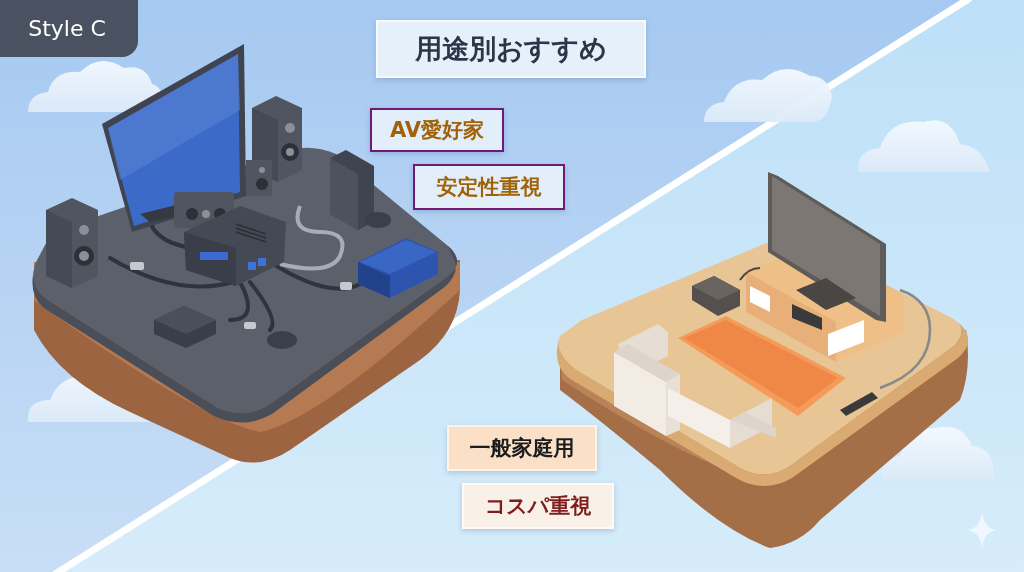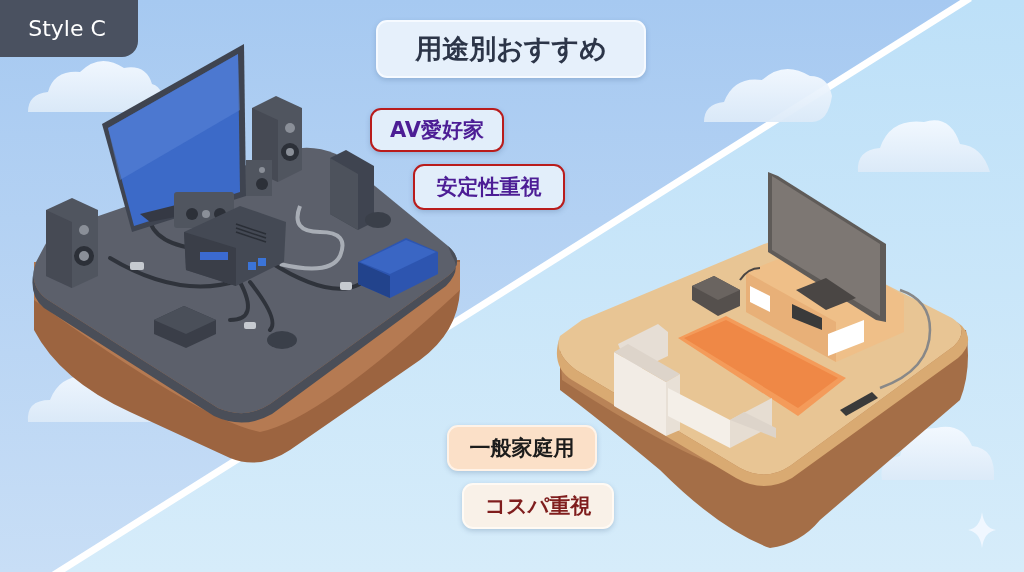--- a/index.html
+++ b/index.html
@@ -9,24 +9,24 @@
     .scene { position: absolute; inset: 0; }
     .style-badge {
       position: absolute; left: 0; top: 0; width: 138px; height: 57px;
       background: #4a5160; border-bottom-right-radius: 16px;
       color: #ffffff; font-weight: normal; font-size: 22px;
       display: flex; align-items: center; justify-content: center;
       padding-right: 4px;
     }
     .pill {
       position: absolute; display: flex; align-items: center; justify-content: center;
-      font-weight: bold; border-radius: 11px; white-space: nowrap;
+      font-weight: bold; border-radius: 0; white-space: nowrap;
       box-shadow: 0 2px 5px rgba(60,90,130,0.25);
     }
-    .pill.blue { background: #e2eefa; border: 2px solid #b91c1c; color: #4c1d95; }
+    .pill.blue { background: #e2eefa; border: 2px solid #701a75; color: #a16207; }
     .pill.title { background: #e6f0fb; border: 2px solid #f6faff; color: #2c3548; font-size: 27px; }
     .pill.peach { background: #fbe0c8; border: 2px solid #fff3e8; color: #1c1c1c; }
     .pill.cream { background: #f9f1e8; border: 2px solid #fffaf4; color: #7f1d1d; }
     .sparkle { position: absolute; }
   </style>
 </head>
 <body>
 
 <svg class="bg" width="1024" height="572" viewBox="0 0 1024 572">
   <defs>

